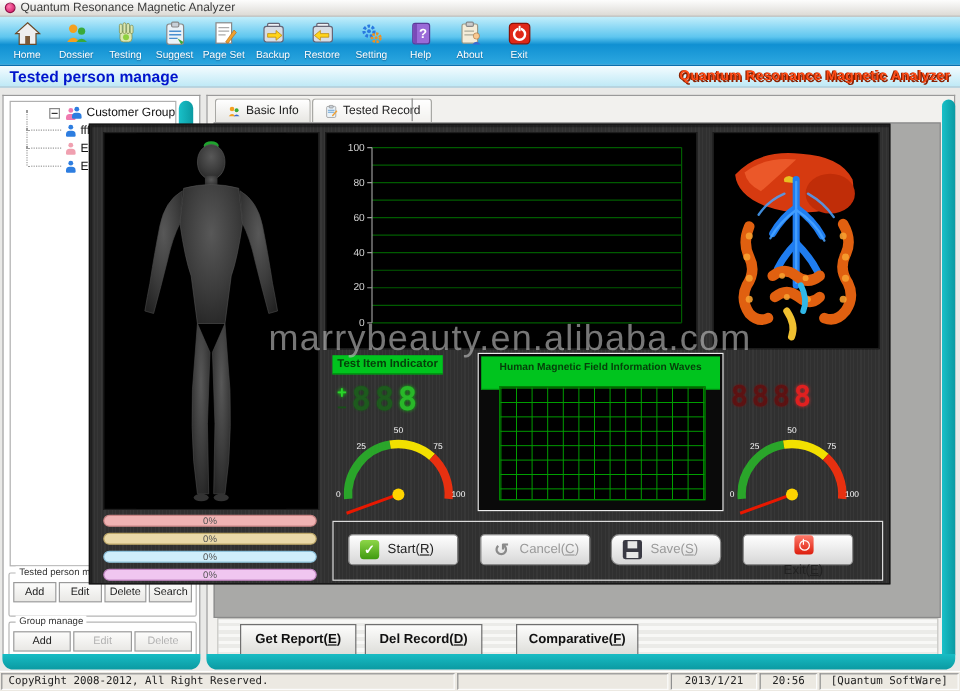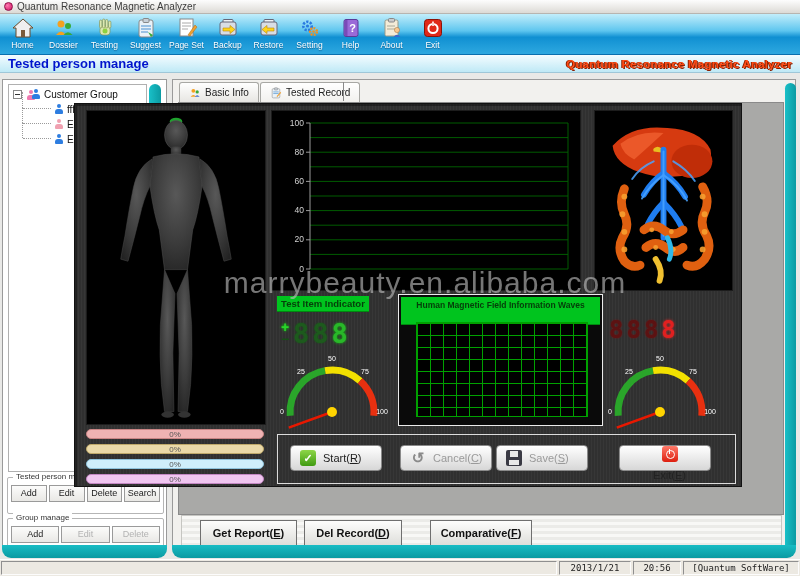--- a/index.html
+++ b/index.html
@@ -41,21 +41,21 @@
   .right-footer { position:absolute; left:172px; top:545px; width:624px; height:13px;
     background:linear-gradient(180deg,#18bcc4,#0b9aa2); border-radius:0 0 9px 9px; z-index:3; }
   .right-edge { position:absolute; left:785px; top:83px; width:11px; height:463px;
     background:linear-gradient(90deg,#19c0c8,#0b9aa2); border-radius:7px 7px 0 0; z-index:2; }
   .tree-pill { position:absolute; left:149px; top:84px; width:12px; height:26px;
     background:linear-gradient(90deg,#19c0c8,#0b9aa2); border-radius:6px; z-index:2; }
 
   
   .tree-box { position:absolute; left:5px; top:4px; width:139px; height:388px;
     background:#fff; border:1px solid #b0b0b0; overflow:hidden; }
-  .tree-root { display:flex; align-items:center; gap:4px; padding:4px 0 0 4px; font-size:10px; color:#111; }
+  .tree-root { display:flex; align-items:center; gap:4px; padding:4px 0 0 4px; font-size:10px; color:#111;justify-content:flex-end; }
   .expand-box { width:9px; height:9px; border:1px solid #888; background:#fff; position:relative; flex:none; }
   .expand-box::after { content:""; position:absolute; left:1px; top:3px; width:5px; height:1px; background:#333; }
   .person { position:relative; width:9px; height:10px; flex:none; }
   .person::before { content:""; position:absolute; left:2.5px; top:0; width:4px; height:4px; border-radius:50%; background:inherit; background:var(--c); }
   .person::after { content:""; position:absolute; left:0.5px; top:4.5px; width:8px; height:5px; border-radius:3px 3px 1px 1px; background:var(--c); }
   .group-icon { position:relative; width:14px; height:11px; flex:none; }
   .group-icon .person { position:absolute; }
   .tree-children { position:relative; margin-left:13px; }
   .tree-child { display:flex; align-items:center; gap:4px; padding:3px 0 0 32px; font-size:10px; color:#111; position:relative; height:15px; }
   .tree-child::before { content:""; position:absolute; left:0; top:-8px; width:1px; height:16px; border-left:1px dotted #9a9a9a; }
@@ -540,33 +540,34 @@
 
     <div class="btn-box">
       <button class="dlg-btn" style="left:12px;">
         <span class="mini-ic ic-start">✓</span>
         <span><span>Start(</span><span class="u">R</span><span>)</span></span>
       </button>
       <button class="dlg-btn disabled" style="left:122px;">
         <span class="mini-ic ic-cancel">↺</span>
         <span><span>Cancel(</span><span class="u">C</span><span>)</span></span>
       </button>
-      <button class="dlg-btn disabled" style="left:218px;">
+      <button class="dlg-btn disabled" style="left:231px;border-radius:7px;">
         <span class="mini-ic ic-save"></span>
         <span><span>Save(</span><span class="u">S</span><span>)</span></span>
       </button>
       <button class="dlg-btn" style="left:341px;flex-direction:column;">
         <span class="mini-ic ic-exit"></span>
         <span><span>Exit(</span><span class="u">E</span><span>)</span></span>
       </button>
     </div>
   </div>
 
   <div class="watermark">marrybeauty.en.alibaba.com</div>
 
   <div class="statusbar">
+    <div class="sb-cell sb-copy">CopyRight 2008-2012, All Right Reserved.</div>
     <div class="sb-cell sb-gap"></div>
     <div class="sb-cell sb-date">2013/1/21</div>
     <div class="sb-cell sb-time">20:56</div>
     <div class="sb-cell sb-soft">[Quantum SoftWare]</div>
   </div>
 
 </div>
 
 </body></html>

